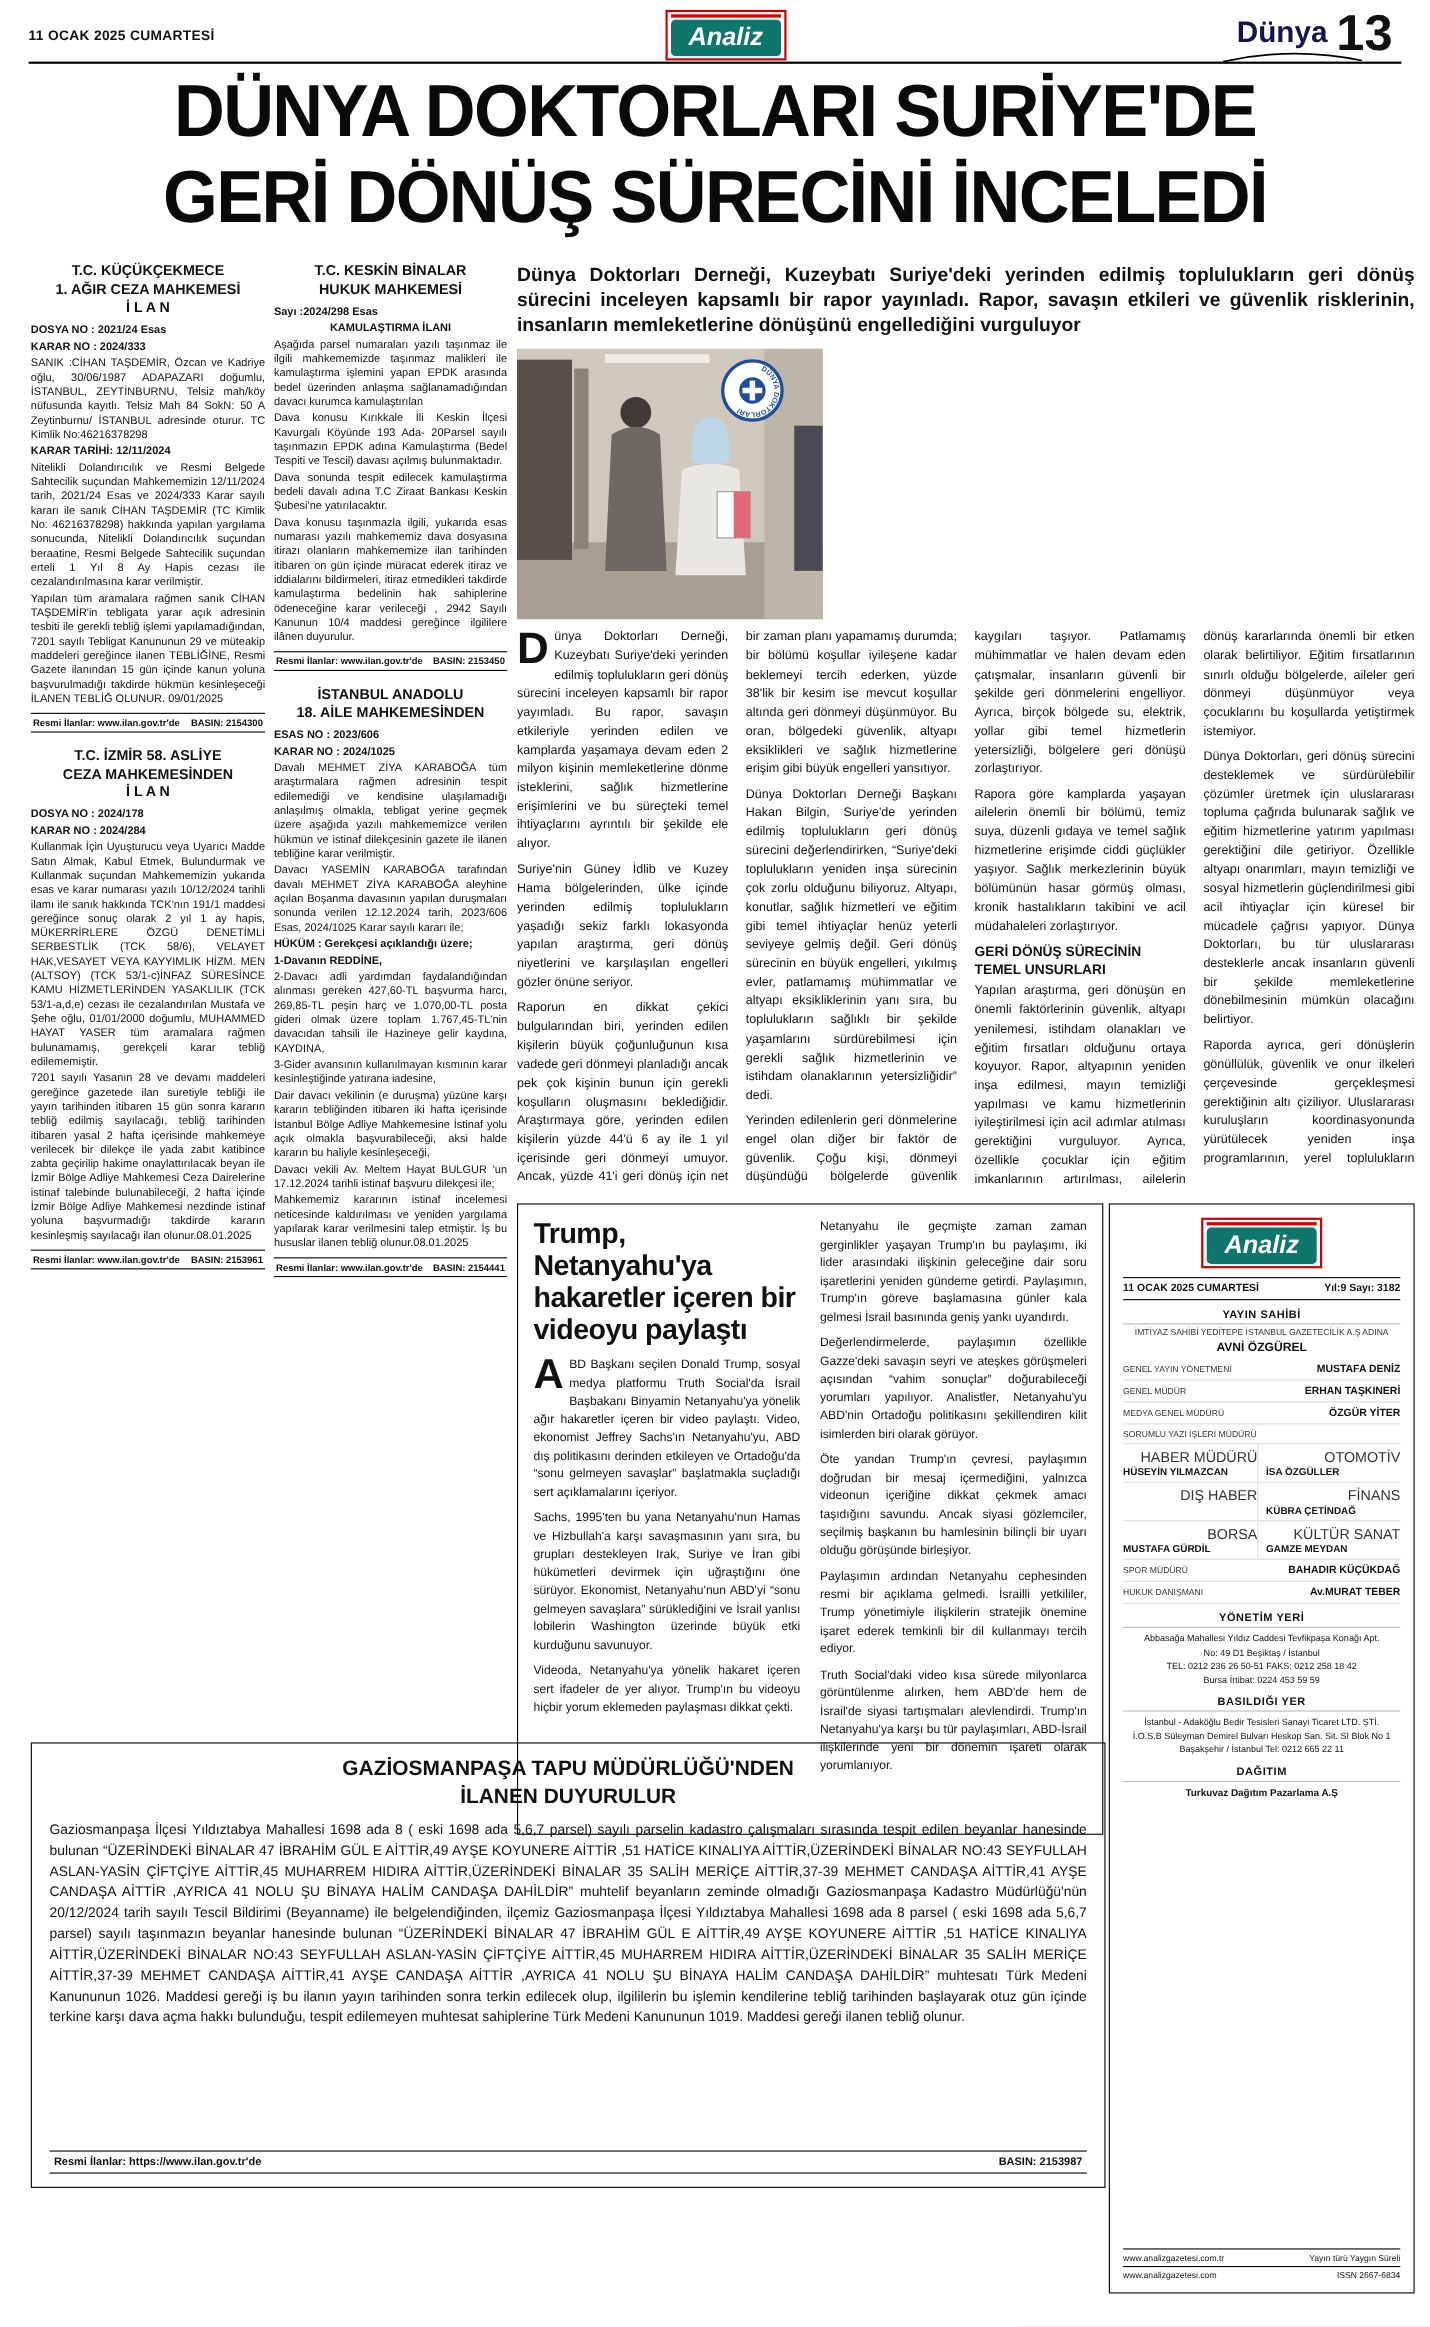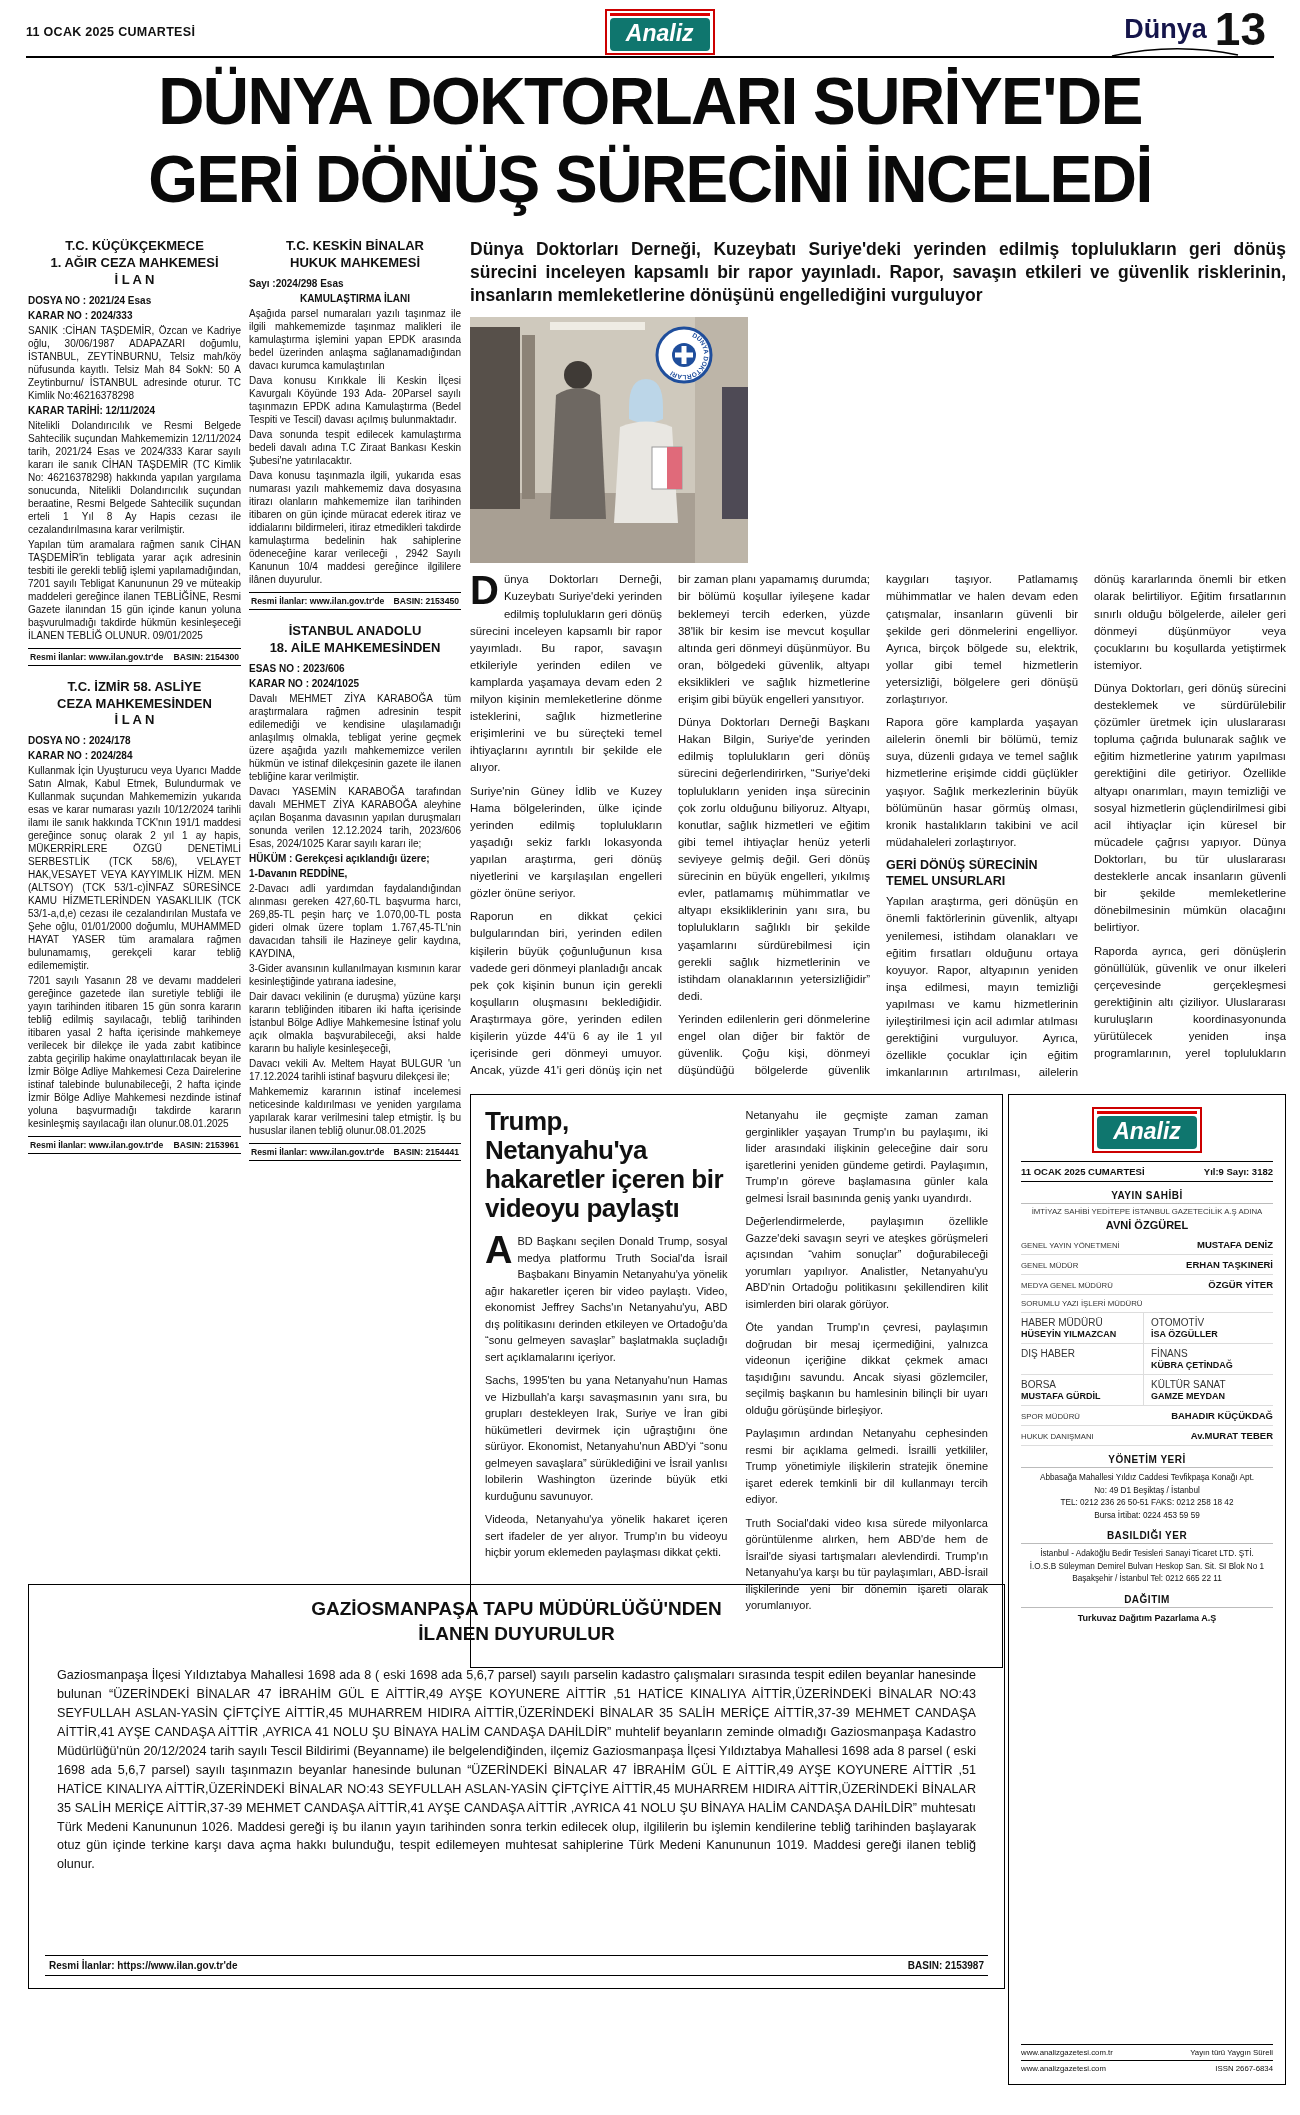--- a/index.html
+++ b/index.html
@@ -70,34 +70,34 @@
     border-bottom:1px solid #bbb; padding-bottom:2px; letter-spacing:0.5px; }
   .mh-owner-note { text-align:center; font-size:7.8px; color:#333; line-height:1.3; }
   .mh-owner-name { text-align:center; font-weight:bold; font-size:11px; margin:2px 0 4px; }
   .mh-row { display:flex; justify-content:space-between; align-items:baseline;
     border-bottom:1px solid #ddd; padding:4px 0; }
   .mh-row .lab { font-size:7.8px; color:#333; }
   .mh-row .nam { font-size:9.5px; font-weight:bold; }
   .mh-pair { display:flex; border-bottom:1px solid #ddd; }
   .mh-cell { flex:1; padding:4px 0; display:flex; flex-direction:column; gap:1px; }
   .mh-cell + .mh-cell { border-left:1px solid #ddd; padding-left:7px; }
-  .mh-cell .lab { font-size:10px; color:#333; }
+  .mh-cell .lab { font-size:13px; color:#333;text-align:right; }
   .mh-cell .nam { font-size:9px; font-weight:bold; }
   .mh-lines p { margin:1px; text-align:center; font-size:8.2px; line-height:1.4; }
   .mh-dist { text-align:center; font-weight:bold; font-size:9px; margin-top:2px; }
   .mh-spacer { fl ex:1; flex:1; }
   .mh-foot { display:flex; justify-content:space-between; border-top:1px solid #000;
     padding:3px 0; font-size:7.8px; }
 
   
   .tapu { position:absolute; left:28px; top:1584px; width:977px; height:405px;
     border:1.5px solid #000; padding:12px 16px; display:flex; flex-direction:column; }
   .tapu-title p { margin:0; text-align:center; font-weight:bold; font-size:19px; line-height:1.3; }
   .tapu-body { margin-top:8px; }
-  .tapu-body p { margin:12px; font-size:12.6px; line-height:1.5; text-align:justify; }
+  .tapu-body p { margin:0; font-size:12.6px; line-height:1.5; text-align:justify; }
   .tapu .basin { margin-top:auto; font-size:10px; padding:4px 4px; }
 </style>
 </head>
 <body>
 
 <div class="page">
 
   <div class="header">
     <span class="hdr-date">11 OCAK 2025 CUMARTESİ</span>
     <span class="logo">

